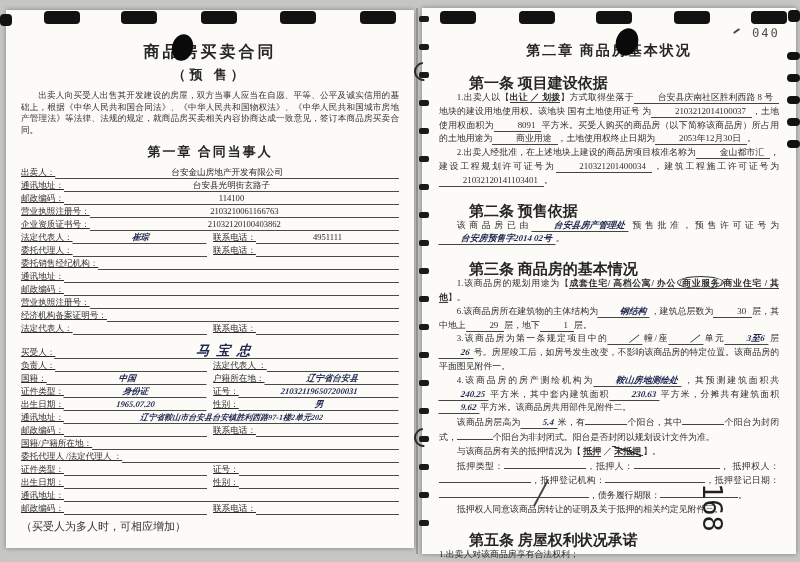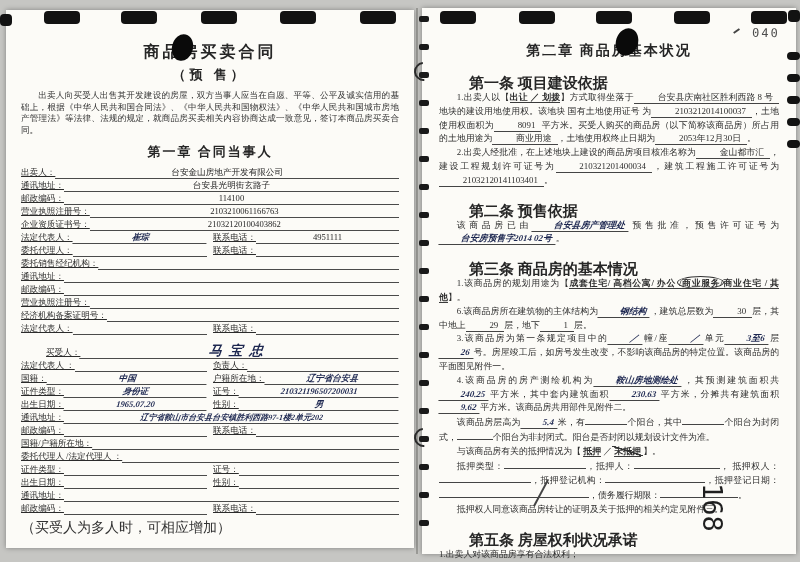--- a/index.html
+++ b/index.html
@@ -23,31 +23,31 @@
   .page-number{position:absolute;left:688px;top:492px;font-family:"DejaVu Sans Mono",monospace;
     font-size:27px;color:#1f1f1f;transform:rotate(90deg);transform-origin:center;z-index:5;}
 
   
   .pl-inner{padding:24px 15px 0 15px;}
   .doc-title{text-align:center;font-size:16px;font-weight:700;letter-spacing:3px;margin-top:8px;}
   .doc-subtitle{text-align:center;font-size:13px;font-weight:700;letter-spacing:4px;margin-top:3px;}
   .preamble{font-size:8.6px;line-height:11.6px;text-align:justify;text-indent:2em;margin-top:6px;color:#333;}
   .chapter{text-align:center;font-size:13px;font-weight:700;letter-spacing:2px;margin:7px 0 5px 0;}
   .frow{display:flex;align-items:flex-end;height:13px;font-size:8.6px;}
-  .frow.gap{margin-top:11px;margin-left:25px;}
+  .frow.gap{margin-top:11px;}
   .fcell{display:flex;flex:1;align-items:flex-end;min-width:0;}
   .fcell + .fcell{margin-left:6px;}
   .flabel{white-space:nowrap;color:#2b2b2b;text-decoration:underline;}
   .fval{flex:1;border-bottom:1px solid #4a4a4a;text-align:center;white-space:nowrap;overflow:visible;
         line-height:11px;min-width:14px;}
   .hw{color:#1d2750;font-style:italic;font-weight:600;}
   .fval.hw{transform:skewX(-6deg);}
   .frow.big .fval{font-size:13.5px;letter-spacing:7px;line-height:14px;}
   .frow.small-hand .fval.hw{font-size:8px;letter-spacing:0;}
-  .form-note{font-size:14px;margin-top:4px;color:#333;}
+  .form-note{font-size:11px;margin-top:4px;color:#333;}
 
   
   .pr-inner{padding:22px 17px 0 17px;}
   .chapter-r{text-align:center;font-size:14px;font-weight:700;letter-spacing:2px;margin-top:12px;margin-bottom:8px;}
   .art-head{font-size:15px;font-weight:700;text-indent:2em;line-height:15px;margin-top:16px;}
   .para{font-size:8.9px;line-height:13.8px;text-align:justify;text-indent:2em;color:#2e2e2e;}
   .para.ni{text-indent:0;}
   .run{}
   .u{display:inline-block;border-bottom:1px solid #444;padding:0 6px;text-align:center;line-height:11px;}
   .u.hw{transform:skewX(-6deg);padding:0 4px;}
@@ -165,25 +165,25 @@
             </span>
           </div>
           <div class="frow gap big">
             <span class="fcell">
               <span class="flabel">买受人：</span>
               <span class="fval hw">马宝忠</span>
             </span>
           </div>
           <div class="frow">
             <span class="fcell">
+              <span class="flabel">负责人：</span>
+              <span class="fval"></span>
+            </span>
+            <span class="fcell">
               <span class="flabel">法定代表人 ：</span>
-              <span class="fval"></span>
-            </span>
-            <span class="fcell">
-              <span class="flabel">负责人：</span>
               <span class="fval"></span>
             </span>
           </div>
           <div class="frow">
             <span class="fcell">
               <span class="flabel">国籍：</span>
               <span class="fval hw">中国</span>
             </span>
             <span class="fcell">
               <span class="flabel">户籍所在地：</span>

